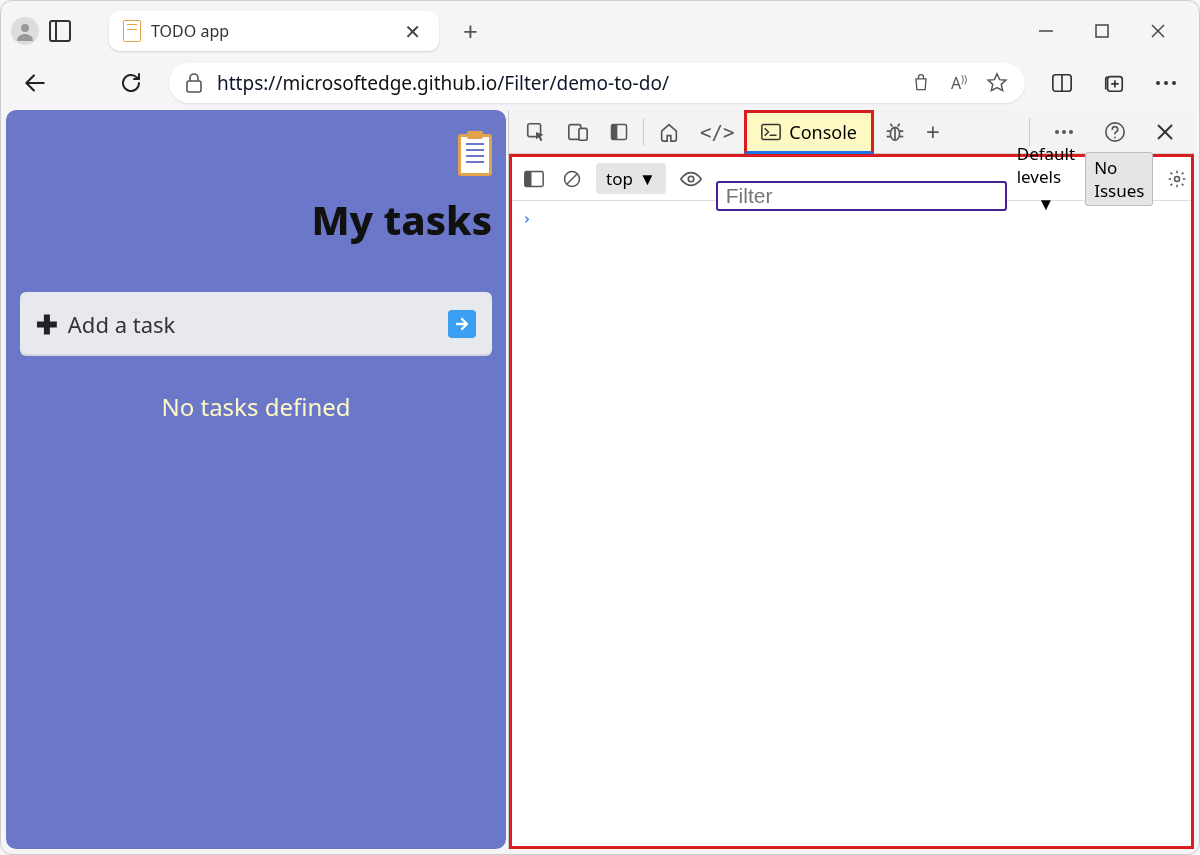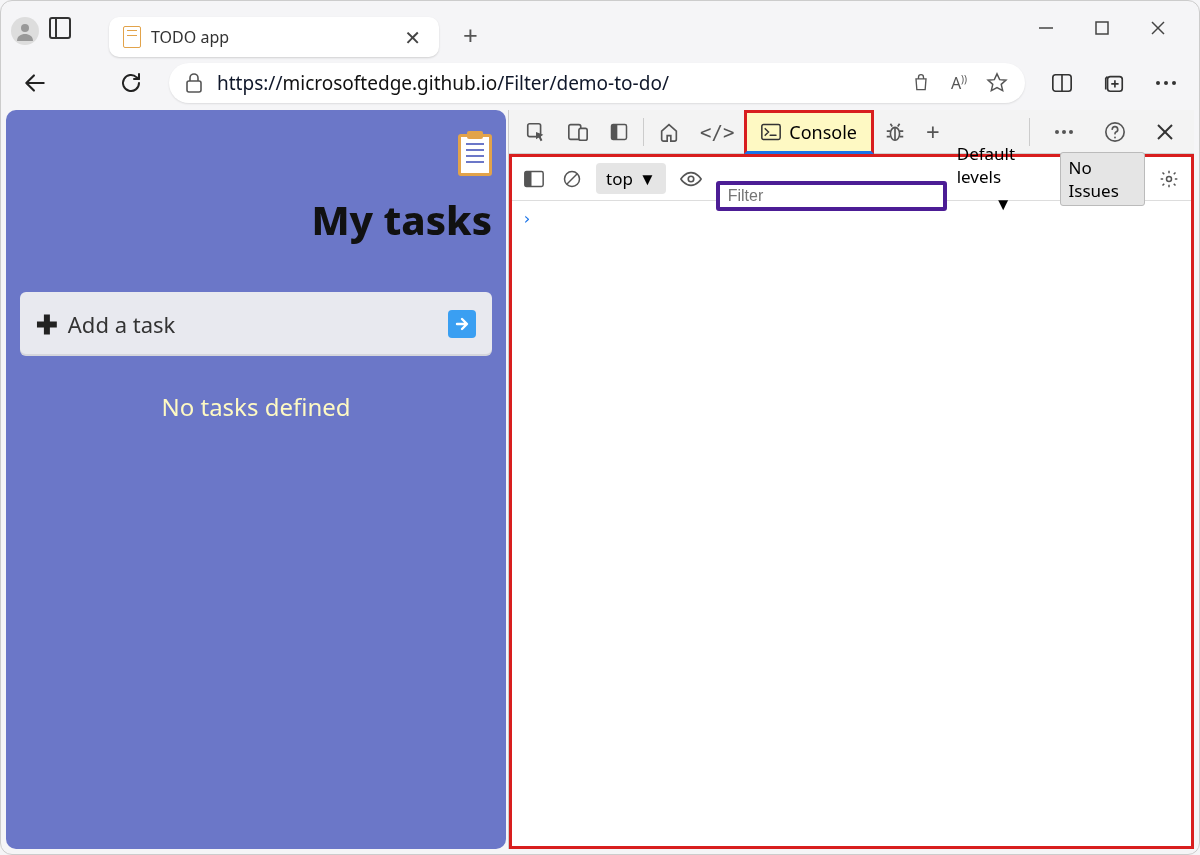--- a/index.html
+++ b/index.html
@@ -1,20 +1,20 @@
 <!DOCTYPE html>
 <html><head>
 <meta charset="utf-8">
 <style>
   * { box-sizing: border-box; margin: 0; padding: 0; }
   html, body { width: 1200px; height: 855px; font-family: "Segoe UI", system-ui, sans-serif; overflow: hidden; }
   body { background: #f5f5f7; border-radius: 12px; border: 1px solid #ccc; }
 
   
-  .titlebar { height: 60px; display: flex; align-items: flex-start; padding: 16px 10px; gap: 10px; }
+  .titlebar { height: 60px; display: flex; align-items: center; padding: 8px 10px; gap: 10px; }
   .titlebar .profile { width: 28px; height: 28px; border-radius: 50%; background: #ddd; display:flex; align-items:center; justify-content:center;}
   .titlebar .tab-view-icon { width:22px; height:22px; border:2px solid #333; border-radius:3px; position:relative;}
   .titlebar .tab-view-icon::before{content:"";position:absolute;left:4px;top:0;bottom:0;width:2px;background:#333;}
   .browser-tab { background: #fff; border-radius: 10px; height: 40px; display: flex; align-items: center; padding: 0 14px; gap: 10px; width: 330px; box-shadow: 0 1px 2px rgba(0,0,0,.15); margin-left:28px;}
   .browser-tab .favicon { width: 18px; height: 22px; background: linear-gradient(#fff,#fff) padding-box; border:1.5px solid #e2a34a; border-radius:2px; position:relative;}
   .browser-tab .favicon::after{content:"";position:absolute;inset:3px 3px 3px 3px;border-top:1.5px solid #e2a34a;border-bottom:1.5px solid #e2a34a;height:4px;}
   .browser-tab .tab-title { font-size: 16px; color:#333; flex:1;}
   .browser-tab .close-x { font-size:20px; color:#444; cursor:pointer; padding:0 4px;}
   .titlebar .new-tab-plus { font-size: 26px; color:#555; padding:0 14px; cursor:pointer;}
   .win-controls { margin-left:auto; display:flex; gap:34px; padding-right:20px;}
@@ -48,21 +48,21 @@
   .dt-tabs { height:44px; display:flex; align-items:center; border-bottom:1px solid #d0d0d0; padding-left:6px;}
   .dt-tab-btn { height:44px; padding:0 10px; display:flex; align-items:center; justify-content:center; cursor:pointer;}
   .dt-divider { width:1px; height:28px; background:#ccc; margin:0 4px;}
   .console-tab { border:3px solid #d81e1e; border-bottom:3px solid #1a73e8; padding:0 14px; height:44px; display:flex; align-items:center; gap:8px; cursor:pointer; background:#fef9c3;}
   .console-tab .lbl { font-size:18px;}
   .dt-right { margin-left:auto; display:flex; align-items:center; gap:10px; padding-right:10px;}
 
   .console-body { position:absolute; top:44px; left:0; right:0; bottom:0; background:#fff; border:3px solid #d81e1e;}
   .console-toolbar { height:44px; border-bottom:1px solid #ddd; display:flex; align-items:center; padding:0 8px; gap:10px;}
   .ctx-select { background:#e5e5e5; border-radius:4px; padding:4px 10px; display:flex; align-items:center; gap:6px; font-size:17px; cursor:pointer;}
-  .filter-input { flex:0 0 154px; height:30px; border:4px solid #4c1d95; border-radius:3px; padding:0 8px; font-size:16px;margin-top:35px;}
+  .filter-input { flex:0 0 154px; height:30px; border:2px solid #4c1d95; border-radius:3px; padding:0 8px; font-size:21px;margin-top:35px;}
   .lvl-select { font-size:17px; display:flex; align-items:center; gap:4px; cursor:pointer; margin-left:auto;flex-direction:column;}
   .no-issues { background:#e5e5e5; border:1px solid #bbb; border-radius:3px; padding:3px 8px; font-size:17px; cursor:pointer;}
   .console-prompt { padding:8px 10px; color:#1a73e8; font-size:16px; font-family: Consolas, monospace;}
 
   svg { display:block; }
 </style>
 </head>
 <body>
 
 <div class="titlebar">

